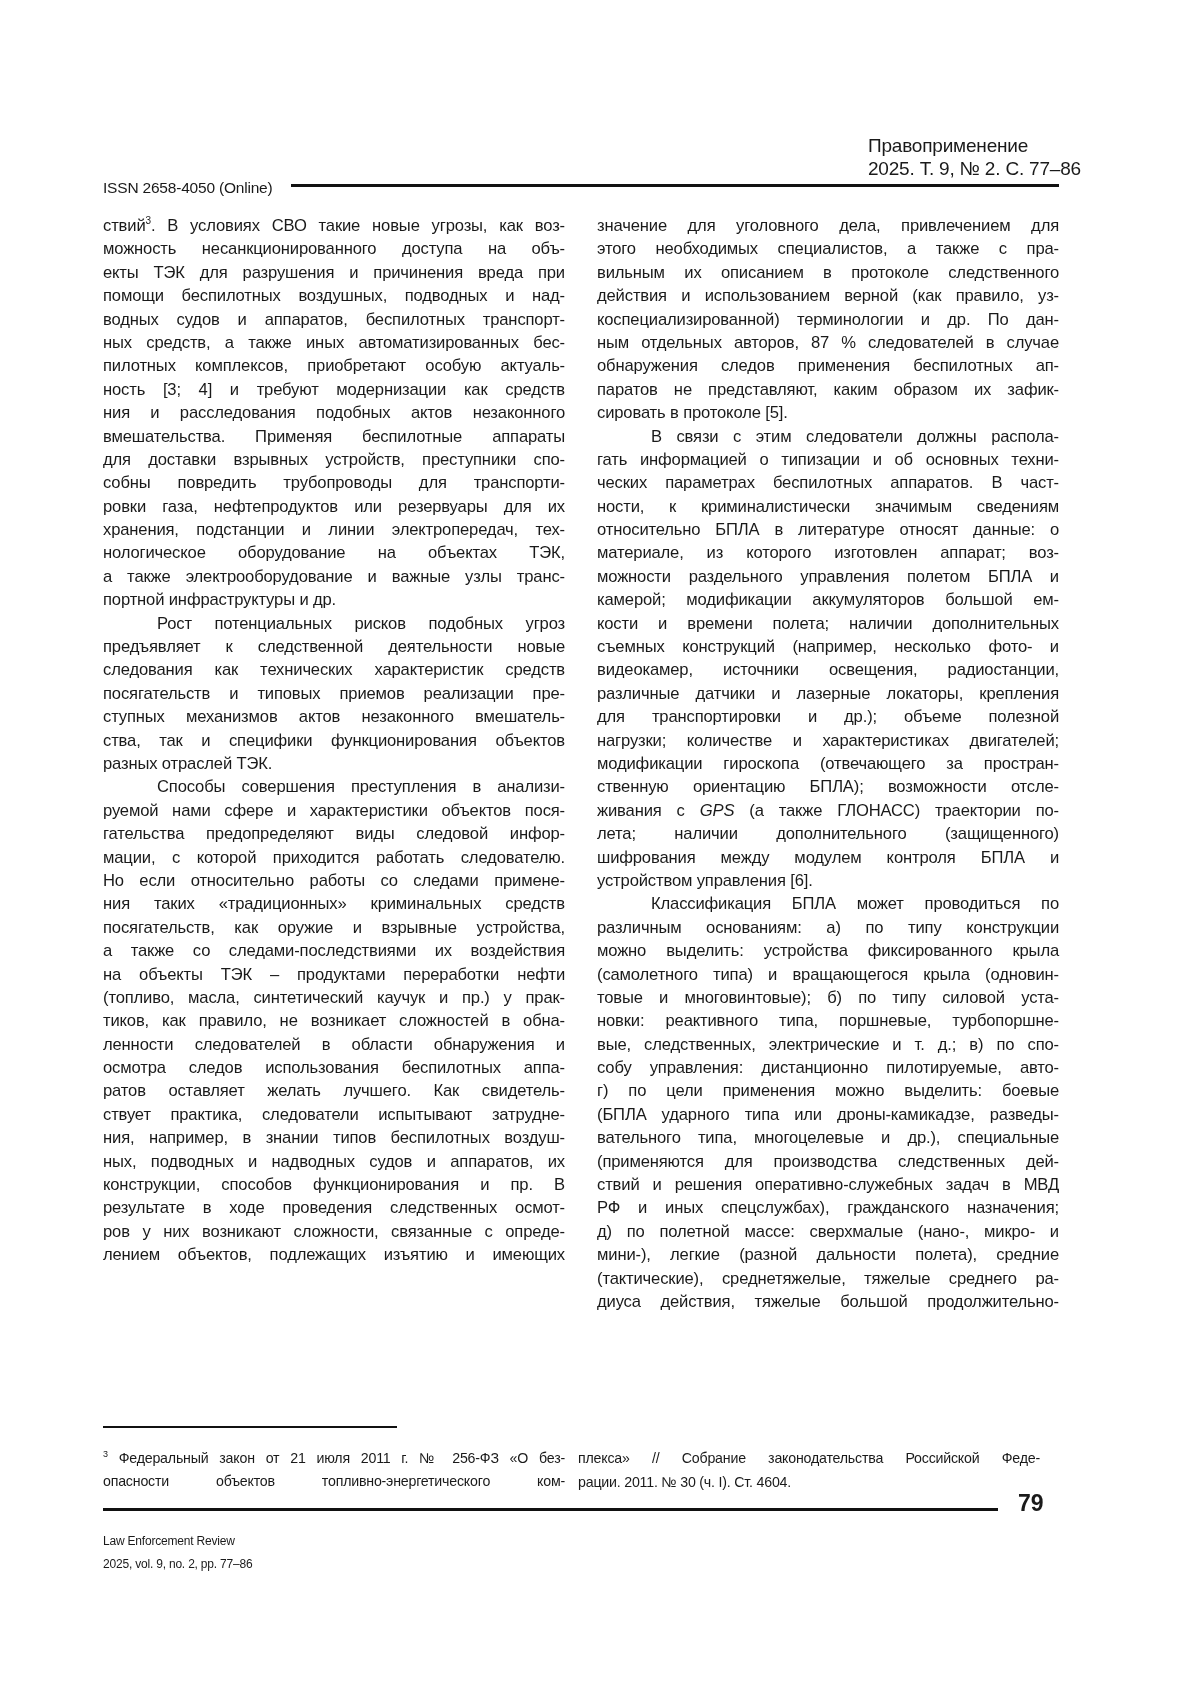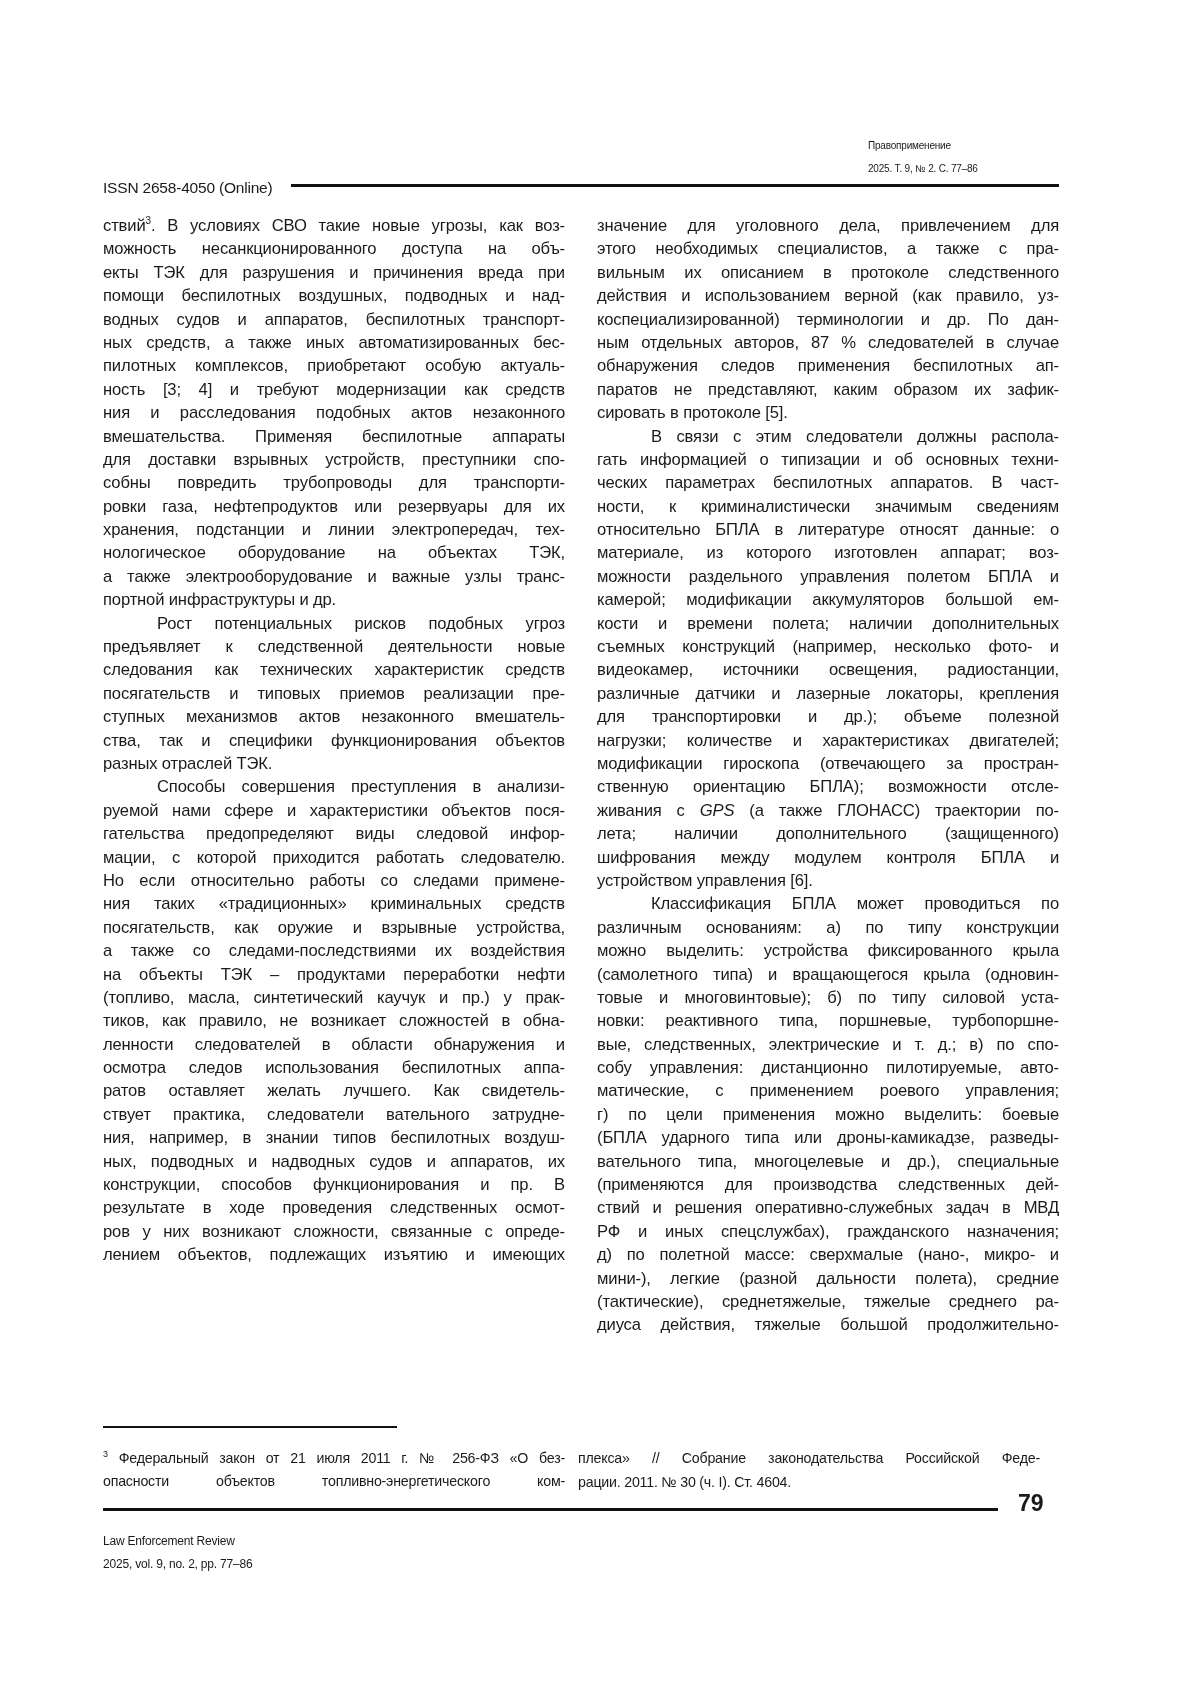--- a/index.html
+++ b/index.html
@@ -1,21 +1,21 @@
 <!DOCTYPE html>
 <html><head>
 <meta charset="utf-8">
 <style>
   html, body { margin: 0; padding: 0; background: #ffffff; }
   body { width: 1200px; height: 1697px; position: relative; overflow: hidden;
          font-family: "Liberation Sans", sans-serif; color: #1a1a1a; }
   .page { position: absolute; left: 0; top: 0; width: 1200px; height: 1697px; }
 
   
-  .hdr-right { position: absolute; left: 868px; top: 134px; font-size: 10px; line-height: 23px; letter-spacing: -0.2px; }
+  .hdr-right { position: absolute; left: 868px; top: 134px; font-size: 19px; line-height: 23px; letter-spacing: -0.2px; }
   .hdr-left { position: absolute; left: 103px; top: 177px; font-size: 15.5px; line-height: 22px; letter-spacing: -0.2px; }
   .hdr-rule { position: absolute; left: 291px; top: 184px; width: 768px; height: 3px; background: #111; }
 
   
   .col { position: absolute; top: 214px; width: 462px; font-size: 16.6px; line-height: 23.4px;
          letter-spacing: -0.15px; }
   .col-left { left: 103px; }
   .col-right { left: 597px; }
   .ln { display: block; white-space: nowrap; text-align: justify; text-align-last: justify; height: 23.4px; overflow: visible; }
   .ln.last { text-align-last: left; }
@@ -79,21 +79,21 @@
     <span class="ln">Но если относительно работы со следами примене-</span>
     <span class="ln">ния таких «традиционных» криминальных средств</span>
     <span class="ln">посягательств, как оружие и взрывные устройства,</span>
     <span class="ln">а также со следами-последствиями их воздействия</span>
     <span class="ln">на объекты ТЭК – продуктами переработки нефти</span>
     <span class="ln">(топливо, масла, синтетический каучук и пр.) у прак-</span>
     <span class="ln">тиков, как правило, не возникает сложностей в обна-</span>
     <span class="ln">ленности следователей в области обнаружения и</span>
     <span class="ln">осмотра следов использования беспилотных аппа-</span>
     <span class="ln">ратов оставляет желать лучшего. Как свидетель-</span>
-    <span class="ln">ствует практика, следователи вательного затрудне-</span>
+    <span class="ln">ствует практика, следователи испытывают затрудне-</span>
     <span class="ln">ния, например, в знании типов беспилотных воздуш-</span>
     <span class="ln">ных, подводных и надводных судов и аппаратов, их</span>
     <span class="ln">конструкции, способов функционирования и пр. В</span>
     <span class="ln">результате в ходе проведения следственных осмот-</span>
     <span class="ln">ров у них возникают сложности, связанные с опреде-</span>
     <span class="ln">лением объектов, подлежащих изъятию и имеющих</span>
   </div>
 
   <div class="col col-right">
     <span class="ln">значение для уголовного дела, привлечением для</span>
@@ -126,21 +126,20 @@
     <span class="ln">шифрования между модулем контроля БПЛА и</span>
     <span class="ln last">устройством управления [6].</span>
     <span class="ln indent">Классификация БПЛА может проводиться по</span>
     <span class="ln">различным основаниям: а) по типу конструкции</span>
     <span class="ln">можно выделить: устройства фиксированного крыла</span>
     <span class="ln">(самолетного типа) и вращающегося крыла (одновин-</span>
     <span class="ln">товые и многовинтовые); б) по типу силовой уста-</span>
     <span class="ln">новки: реактивного типа, поршневые, турбопоршне-</span>
     <span class="ln">вые, следственных, электрические и т. д.; в) по спо-</span>
     <span class="ln">собу управления: дистанционно пилотируемые, авто-</span>
-    <span class="ln">матические, с применением роевого управления;</span>
     <span class="ln">г) по цели применения можно выделить: боевые</span>
     <span class="ln">(БПЛА ударного типа или дроны-камикадзе, разведы-</span>
     <span class="ln">вательного типа, многоцелевые и др.), специальные</span>
     <span class="ln">(применяются для производства следственных дей-</span>
     <span class="ln">ствий и решения оперативно-служебных задач в МВД</span>
     <span class="ln">РФ и иных спецслужбах), гражданского назначения;</span>
     <span class="ln">д) по полетной массе: сверхмалые (нано-, микро- и</span>
     <span class="ln">мини-), легкие (разной дальности полета), средние</span>
     <span class="ln">(тактические), среднетяжелые, тяжелые среднего ра-</span>
     <span class="ln">диуса действия, тяжелые большой продолжительно-</span>

